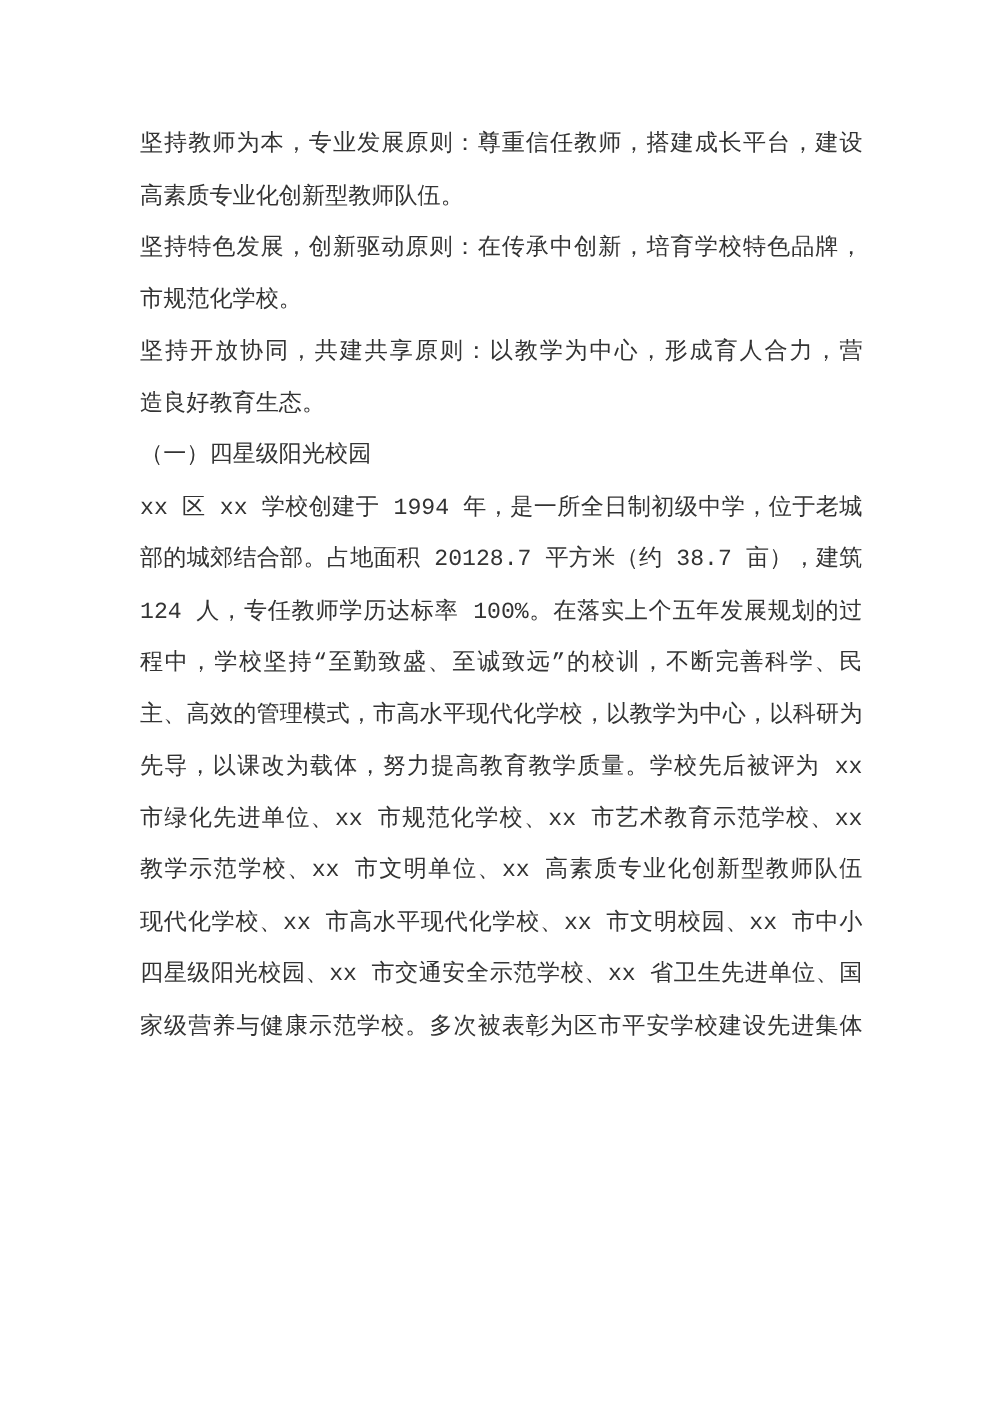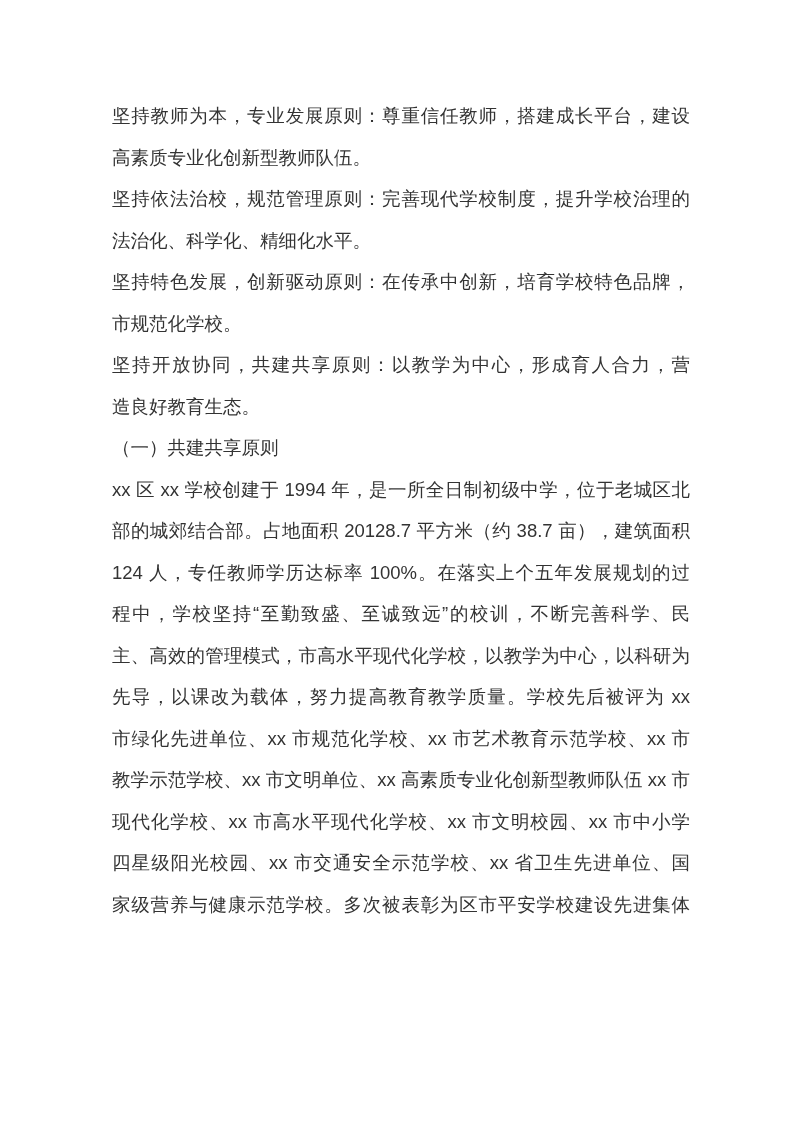--- a/index.html
+++ b/index.html
@@ -6,21 +6,21 @@
     margin: 0;
     padding: 0;
     background: #ffffff;
   }
   .page {
     position: relative;
     width: 793px;
     height: 1122px;
     background: #ffffff;
     overflow: hidden;
-    font-family: Liberation Sans, sans-serif;
+    font-family: Liberation Mono, monospace;
   }
   .text-block {
     position: absolute;
     left: 112px;
     top: 95px;
     width: 578px;
     font-size: 18.5px;
     line-height: 41.5px;
     color: #333333;
     letter-spacing: 0;
@@ -48,38 +48,34 @@
 <body>
 
 <div class="page">
   <div class="text-block">
 
     <div class="para">
       <p class="line full">坚持教师为本，专业发展原则：尊重信任教师，搭建成长平台，建设</p>
       <p class="line end">高素质专业化创新型教师队伍。</p>
     </div>
 
-    <div class="para">
-      <p class="line full">坚持依法治校，规范管理原则：完善现代学校制度，提升学校治理的</p>
-      <p class="line end">法治化、科学化、精细化水平。</p>
-    </div>
 
     <div class="para">
       <p class="line full">坚持特色发展，创新驱动原则：在传承中创新，培育学校特色品牌，</p>
       <p class="line end">市规范化学校。</p>
     </div>
 
     <div class="para">
       <p class="line full">坚持开放协同，共建共享原则：以教学为中心，形成育人合力，营</p>
       <p class="line end">造良好教育生态。</p>
     </div>
 
 
     <div class="para">
-      <p class="line plain">（一）共建共享原则</p>
+      <p class="line plain">（一）四星级阳光校园</p>
     </div>
 
     <div class="para">
       <p class="line full">xx 区 xx 学校创建于 1994 年，是一所全日制初级中学，位于老城区北</p>
       <p class="line full">部的城郊结合部。占地面积 20128.7 平方米（约 38.7 亩），建筑面积</p>
       <p class="line full">124 人，专任教师学历达标率 100%。在落实上个五年发展规划的过</p>
       <p class="line full">程中，学校坚持“至勤致盛、至诚致远”的校训，不断完善科学、民</p>
       <p class="line full">主、高效的管理模式，市高水平现代化学校，以教学为中心，以科研为</p>
       <p class="line full">先导，以课改为载体，努力提高教育教学质量。学校先后被评为 xx</p>
       <p class="line full">市绿化先进单位、xx 市规范化学校、xx 市艺术教育示范学校、xx 市</p>

